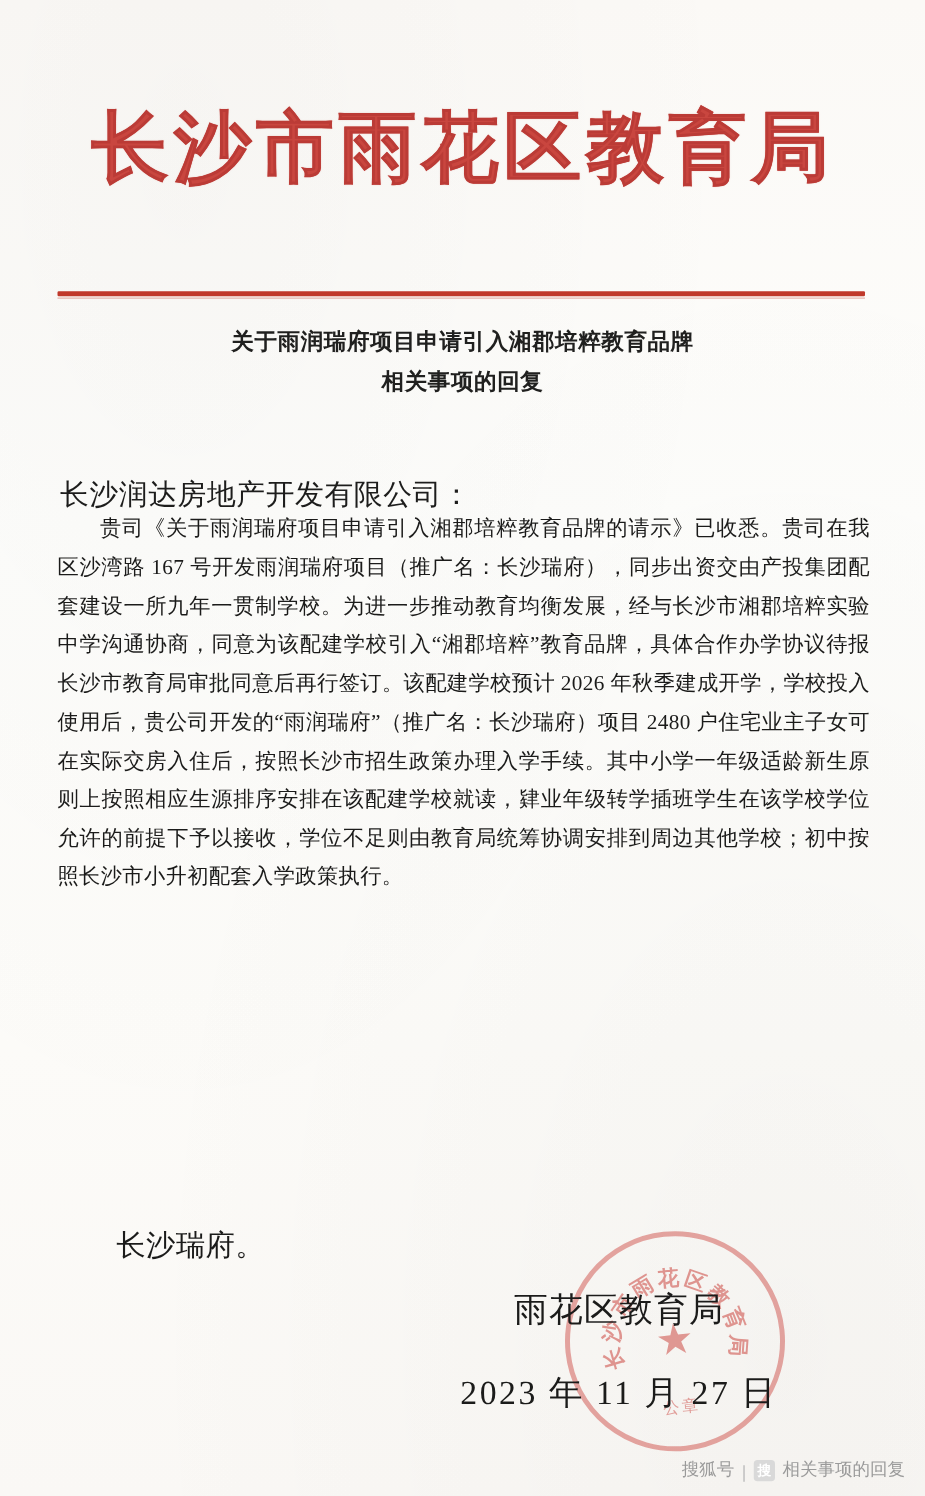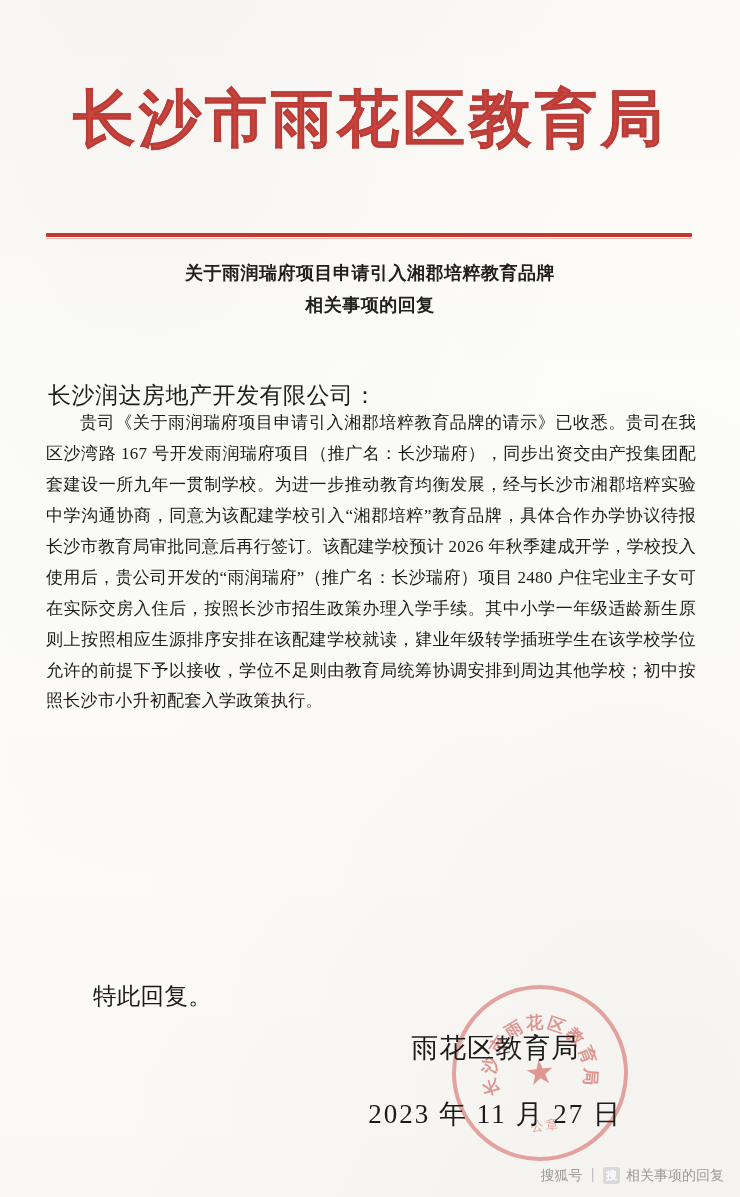--- a/index.html
+++ b/index.html
@@ -177,23 +177,23 @@
     font-size: 13px;
     letter-spacing: 2px;
     color: rgba(201, 60, 53, 0.65);
   }
 
   .watermark {
     position: absolute;
     right: 16px;
     bottom: 12px;
     display: flex;
-    align-items: flex-start;
+    align-items: flex-end;
     gap: 6px;
-    font-family: Liberation Mono, monospace;
+    font-family: Liberation Sans, sans-serif;
     font-size: 14px;
     color: #9a9a9a;
   }
   .watermark .wm-badge {
     display: inline-flex;
     align-items: center;
     justify-content: center;
     width: 17px;
     height: 17px;
     border-radius: 3px;
@@ -223,21 +223,21 @@
     <div>关于雨润瑞府项目申请引入湘郡培粹教育品牌</div>
     <div>相关事项的回复</div>
   </div>
 
   <div class="recipient">长沙润达房地产开发有限公司：</div>
 
   <div class="body-text">
     <p>贵司《关于雨润瑞府项目申请引入湘郡培粹教育品牌的请示》已收悉。贵司在我区沙湾路 167 号开发雨润瑞府项目（推广名：长沙瑞府），同步出资交由产投集团配套建设一所九年一贯制学校。为进一步推动教育均衡发展，经与长沙市湘郡培粹实验中学沟通协商，同意为该配建学校引入“湘郡培粹”教育品牌，具体合作办学协议待报长沙市教育局审批同意后再行签订。该配建学校预计 2026 年秋季建成开学，学校投入使用后，贵公司开发的“雨润瑞府”（推广名：长沙瑞府）项目 2480 户住宅业主子女可在实际交房入住后，按照长沙市招生政策办理入学手续。其中小学一年级适龄新生原则上按照相应生源排序安排在该配建学校就读，肄业年级转学插班学生在该学校学位允许的前提下予以接收，学位不足则由教育局统筹协调安排到周边其他学校；初中按照长沙市小升初配套入学政策执行。</p>
   </div>
 
-  <div class="closing">特此回复。</div>
+  <div class="closing">长沙瑞府。</div>
 
   <div class="seal">
     <div class="seal-ring-text">
         <span style="transform: rotate(-100deg) translate(-50%, -62px) rotate(0deg);">长</span>
         <span style="transform: rotate(-75deg) translate(-50%, -62px) rotate(0deg);">沙</span>
         <span style="transform: rotate(-50deg) translate(-50%, -62px) rotate(0deg);">市</span>
         <span style="transform: rotate(-25deg) translate(-50%, -62px) rotate(0deg);">雨</span>
         <span style="transform: rotate(0deg) translate(-50%, -62px) rotate(0deg);">花</span>
         <span style="transform: rotate(25deg) translate(-50%, -62px) rotate(0deg);">区</span>
         <span style="transform: rotate(50deg) translate(-50%, -62px) rotate(0deg);">教</span>

